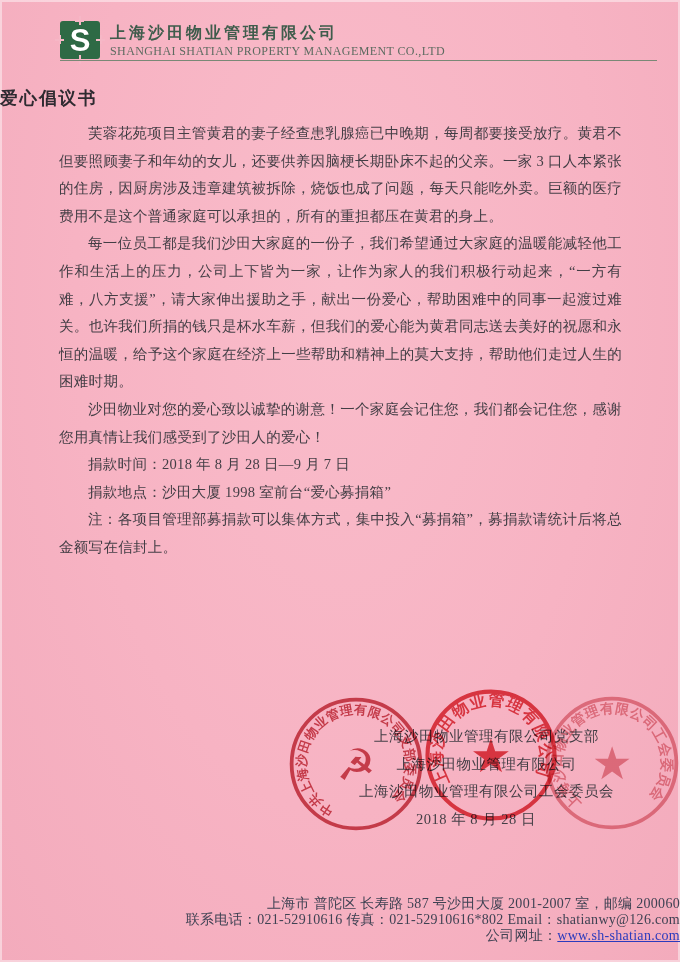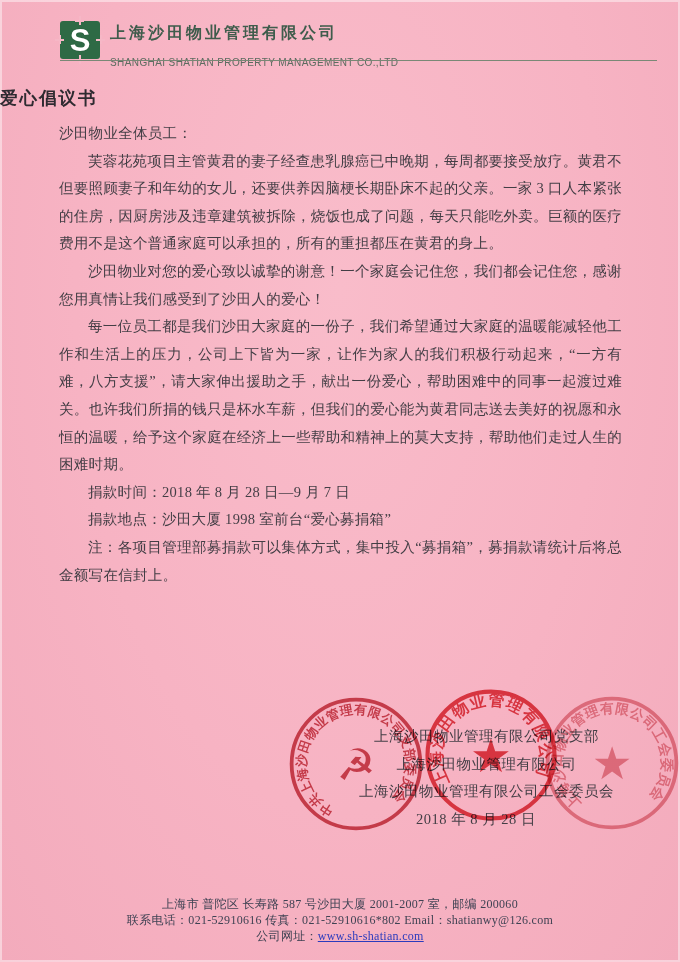--- a/index.html
+++ b/index.html
@@ -30,22 +30,22 @@
   .reg-mark::after  { content:""; position:absolute; top:4px; left:0; width:9px; height:1.5px; background:#f6b7c6; }
   .reg-top    { top:-5px;  left:15px; }
   .reg-bottom { bottom:-5px; left:15px; }
   .reg-left   { left:-5px; top:14px; }
   .reg-right  { right:-5px; top:14px; }
   .header-text { margin-left:50px; padding-top:2px; }
   .company-cn {
     font-size:16px; font-weight:600; letter-spacing:3px; color:#3f5c4c;
   }
   .company-en {
-    font-size:10px; letter-spacing:0.4px; color:#5d6b60;
-    font-family:Liberation Sans, sans-serif; margin-top:13px;
+    font-size:12px; letter-spacing:0.4px; color:#5d6b60;
+    font-family:Liberation Serif, serif; margin-top:0;
   }
   .header-rule { position:absolute; top:60px; left:60px; right:23px; height:1px; background:#7a8876; }
 
   
   .doc-title {
     position:absolute; top:86px; left:0; width:100%;
     font-size:17.5px; font-weight:bold;
     letter-spacing:2px; color:#2f2b31;
   }
 
@@ -70,21 +70,21 @@
   .seal svg { display:block; }
   .seal-party   { left:285px; top:693px; width:142px; height:142px; opacity:0.88; }
   .seal-company { left:421px; top:685px; width:140px; height:140px; opacity:0.92; }
   .seal-union   { left:541px; top:692px; width:142px; height:142px; opacity:0.62; }
   .seal text { font-family:"Liberation Serif","DejaVu Serif",serif; font-weight:bold; }
   .seal .center-glyph { font-family:"DejaVu Sans","Liberation Sans",sans-serif; font-weight:normal; }
 
   
   .footer {
     position:absolute; left:0; bottom:18px; width:100%;
-    text-align:center; font-size:12px; line-height:16px;
+    text-align:right; font-size:14px; line-height:16px;
     color:#3f4253; letter-spacing:0.3px;
   }
   .footer a { color:#2b3bbd; text-decoration:underline; }
 </style>
 </head>
 <body>
 
 <div class="page">
 
   <div class="header">
@@ -98,24 +98,23 @@
     <div class="header-text">
       <div class="company-cn">上海沙田物业管理有限公司</div>
       <div class="company-en">SHANGHAI SHATIAN PROPERTY MANAGEMENT CO.,LTD</div>
     </div>
   </div>
   <div class="header-rule"></div>
 
   <div class="doc-title">爱心倡议书</div>
 
   <div class="body-text">
-    <p class="salutation">沙田物业全体员工：</p>
     <p>芙蓉花苑项目主管黄君的妻子经查患乳腺癌已中晚期，每周都要接受放疗。黄君不但要照顾妻子和年幼的女儿，还要供养因脑梗长期卧床不起的父亲。一家 3 口人本紧张的住房，因厨房涉及违章建筑被拆除，烧饭也成了问题，每天只能吃外卖。巨额的医疗费用不是这个普通家庭可以承担的，所有的重担都压在黄君的身上。</p>
+    <p>每一位员工都是我们沙田大家庭的一份子，我们希望通过大家庭的温暖能减轻他工作和生活上的压力，公司上下皆为一家，让作为家人的我们积极行动起来，“一方有难，八方支援”，请大家伸出援助之手，献出一份爱心，帮助困难中的同事一起渡过难关。也许我们所捐的钱只是杯水车薪，但我们的爱心能为黄君同志送去美好的祝愿和永恒的温暖，给予这个家庭在经济上一些帮助和精神上的莫大支持，帮助他们走过人生的困难时期。</p>
     <p>沙田物业对您的爱心致以诚挚的谢意！一个家庭会记住您，我们都会记住您，感谢您用真情让我们感受到了沙田人的爱心！</p>
-    <p>每一位员工都是我们沙田大家庭的一份子，我们希望通过大家庭的温暖能减轻他工作和生活上的压力，公司上下皆为一家，让作为家人的我们积极行动起来，“一方有难，八方支援”，请大家伸出援助之手，献出一份爱心，帮助困难中的同事一起渡过难关。也许我们所捐的钱只是杯水车薪，但我们的爱心能为黄君同志送去美好的祝愿和永恒的温暖，给予这个家庭在经济上一些帮助和精神上的莫大支持，帮助他们走过人生的困难时期。</p>
     <p>捐款时间：2018 年 8 月 28 日—9 月 7 日</p>
     <p>捐款地点：沙田大厦 1998 室前台“爱心募捐箱”</p>
     <p>注：各项目管理部募捐款可以集体方式，集中投入“募捐箱”，募捐款请统计后将总金额写在信封上。</p>
   </div>
 
   <div class="sign-block">
     <div>上海沙田物业管理有限公司党支部</div>
     <div>上海沙田物业管理有限公司</div>
     <div>上海沙田物业管理有限公司工会委员会</div>
     <div class="sign-date">2018 年 8 月 28 日</div>

